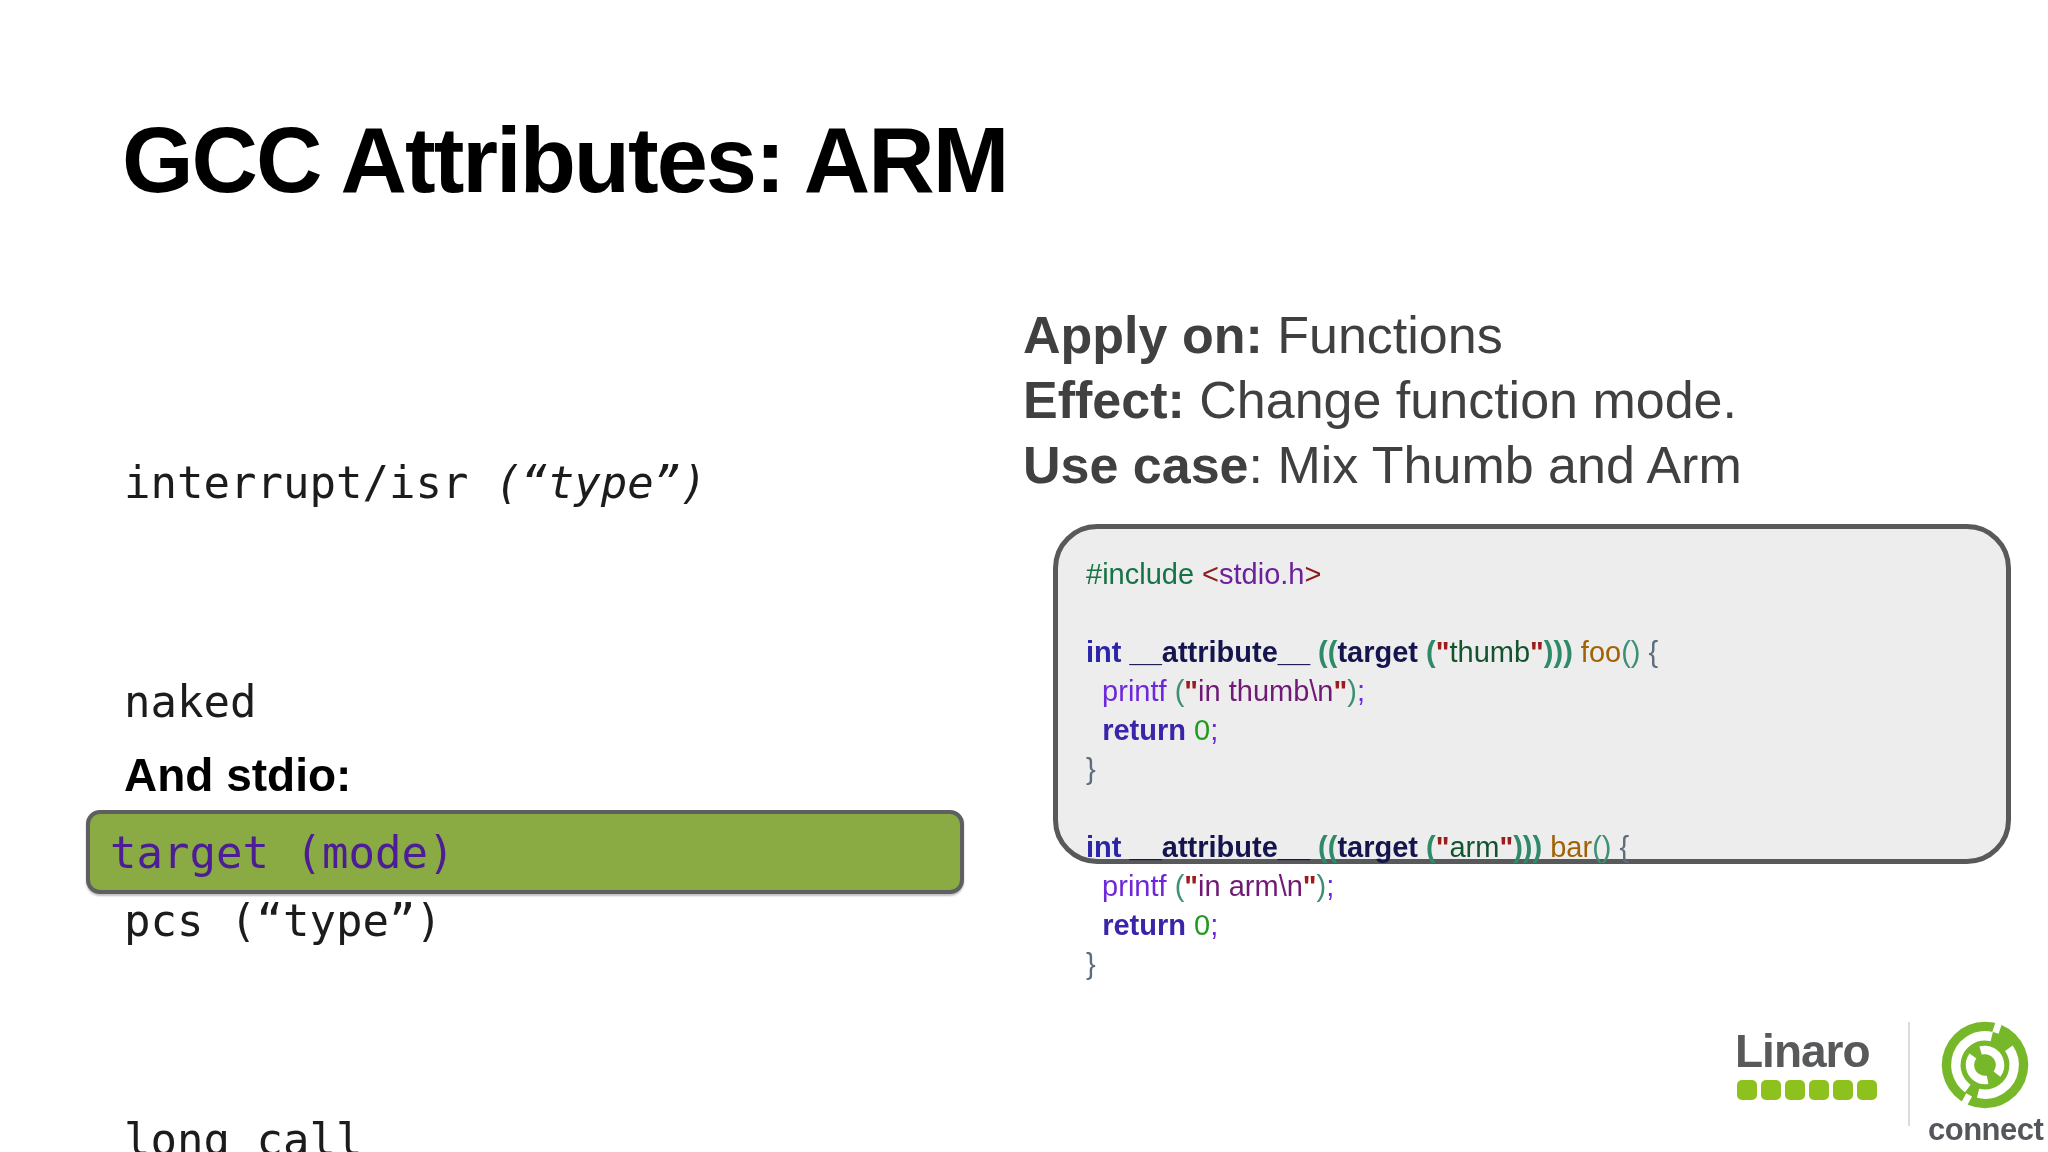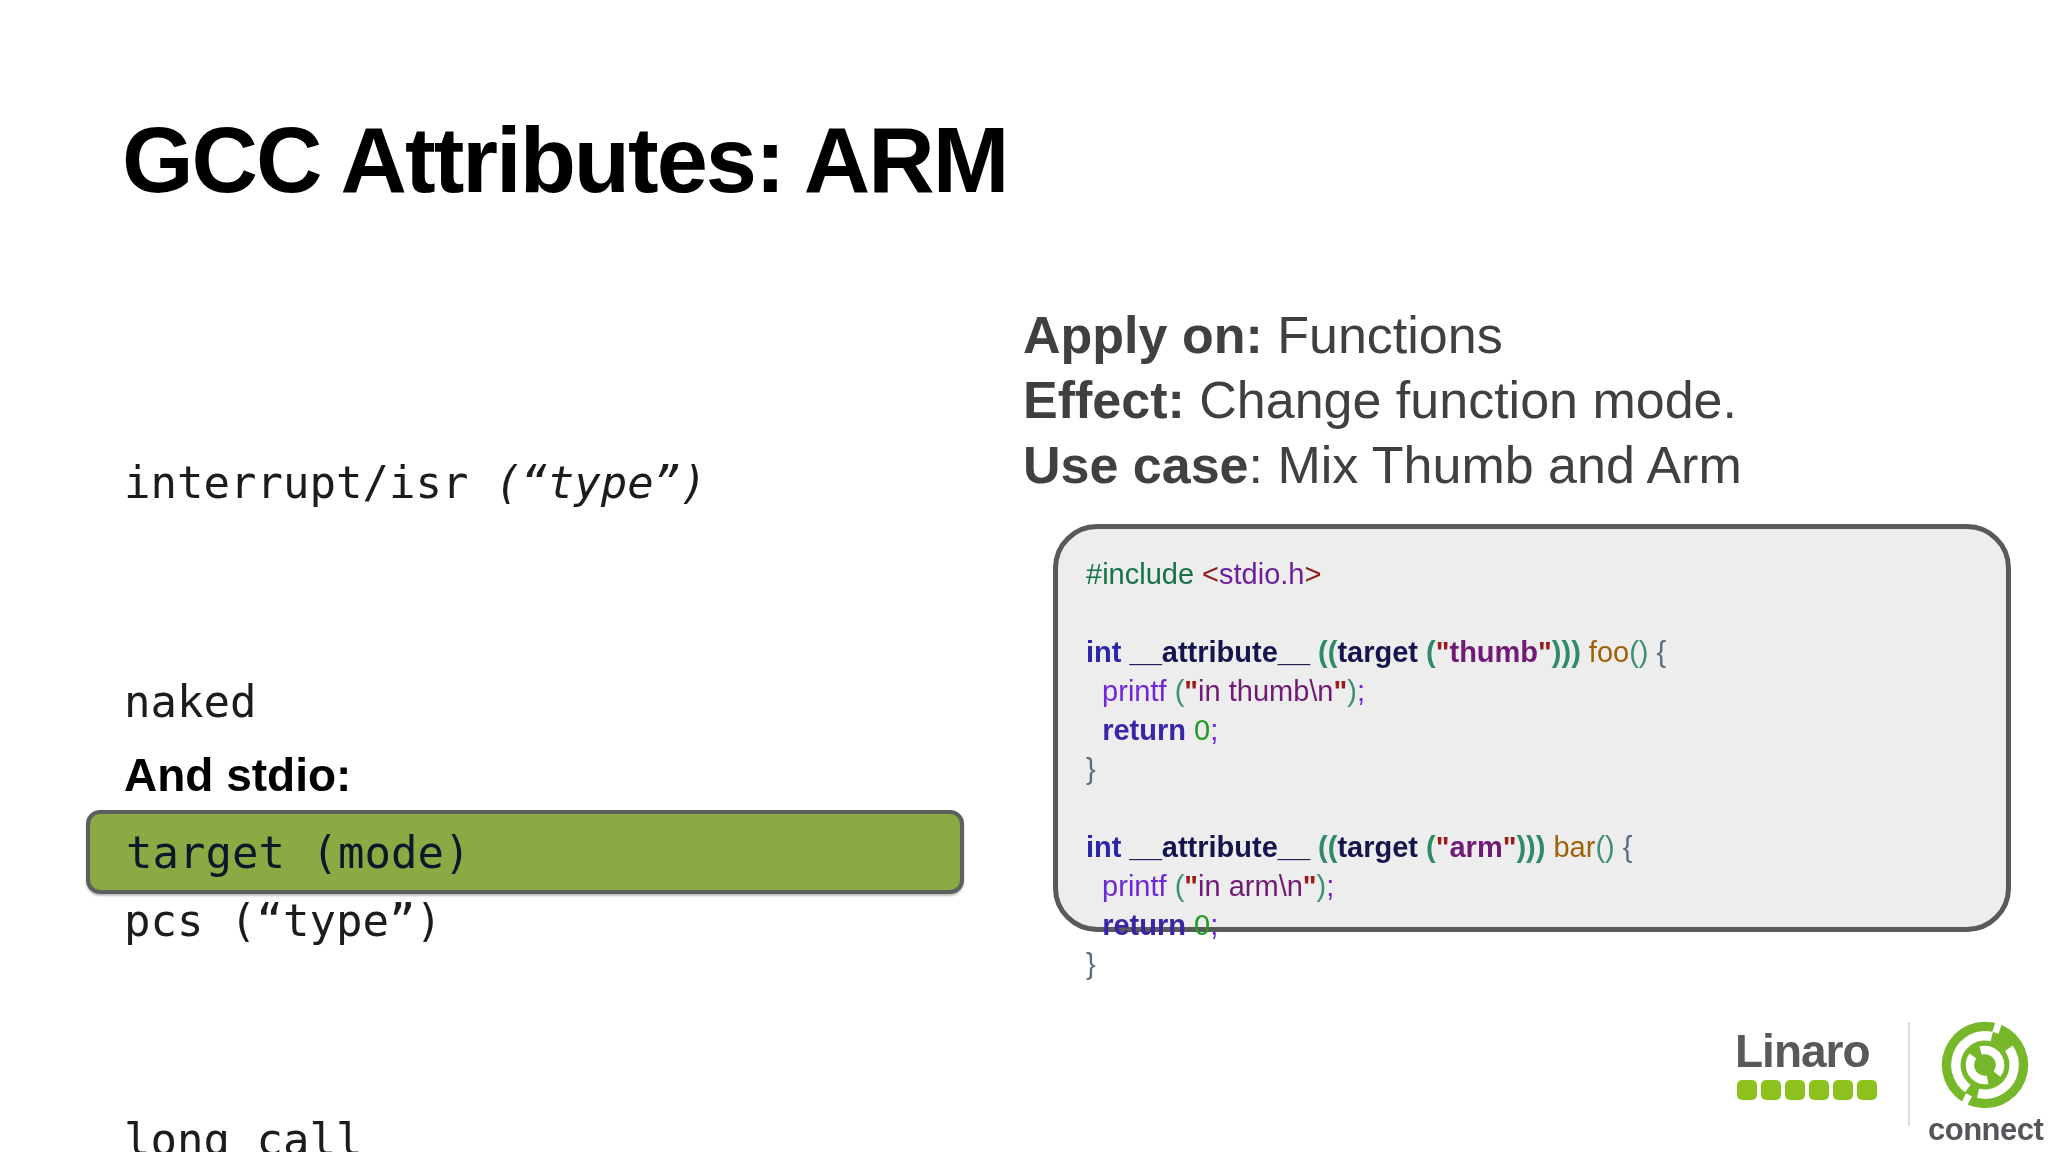--- a/index.html
+++ b/index.html
@@ -13,38 +13,38 @@
              font-size:44px;line-height:73px;color:#1c1c1c;white-space:pre;}
   .attr-list .em{font-style:italic;}
 
   .and-soon{position:absolute;left:124px;top:748px;font-size:46px;font-weight:bold;color:#000;}
 
   .highlight-box{position:absolute;left:86px;top:810px;width:870px;height:76px;
                  background:#8AAB44;border:4px solid #5d5f61;border-radius:14px;
                  box-shadow:0 2px 2px rgba(0,0,0,0.25);
                  display:flex;align-items:center;}
   .highlight-box .hl-text{font-family:"DejaVu Sans Mono", monospace;font-size:44px;
-                 color:#0f172a;margin-left:36px;white-space:pre;}
+                 color:#4c1d95;margin-left:20px;white-space:pre;}
 
   .info-panel{position:absolute;left:1023px;top:303px;font-size:52px;line-height:65px;color:#404040;}
   .info-line .lbl{font-weight:bold;}
 
-  .code-box{position:absolute;left:1053px;top:524px;width:958px;height:408px;
+  .code-box{position:absolute;left:1053px;top:524px;width:958px;height:340px;
             background:#EDEDEE;border:5px solid #58595B;border-radius:44px;
             padding:26px 0 0 28px;box-sizing:border-box;}
   .code-line{font-size:29px;line-height:39px;white-space:pre;color:#1a1a1a;}
   .tk-pp{color:#177245;}
   .tk-ab{color:#8E1B1B;}
   .tk-hdr{color:#6C2099;}
   .tk-kw{color:#2B26A8;font-weight:bold;}
   .tk-kw2{color:#15154D;font-weight:bold;}
   .tk-par{color:#2F8A68;font-weight:bold;}
   .tk-par2{color:#3D8F75;}
   .tk-q{color:#9E1B1B;font-weight:bold;}
-  .tk-str2{color:#701a75;font-weight:bold;}
+  .tk-str2{color:#14532d;font-weight:normal;}
   .tk-str{color:#701a75;}
   .tk-nv{color:#6d28d9;}
   .tk-ret{color:#3B24A8;font-weight:bold;}
   .tk-num{color:#229A22;}
   .tk-br{color:#5D6D7E;}
   .tk-pl{color:#a16207;}
 
   .footer{position:absolute;left:1690px;top:1012px;width:358px;height:140px;}
   .linaro-word{position:absolute;left:1735px;top:1024px;font-size:46px;font-weight:bold;
                letter-spacing:-1px;color:#58595B;}

